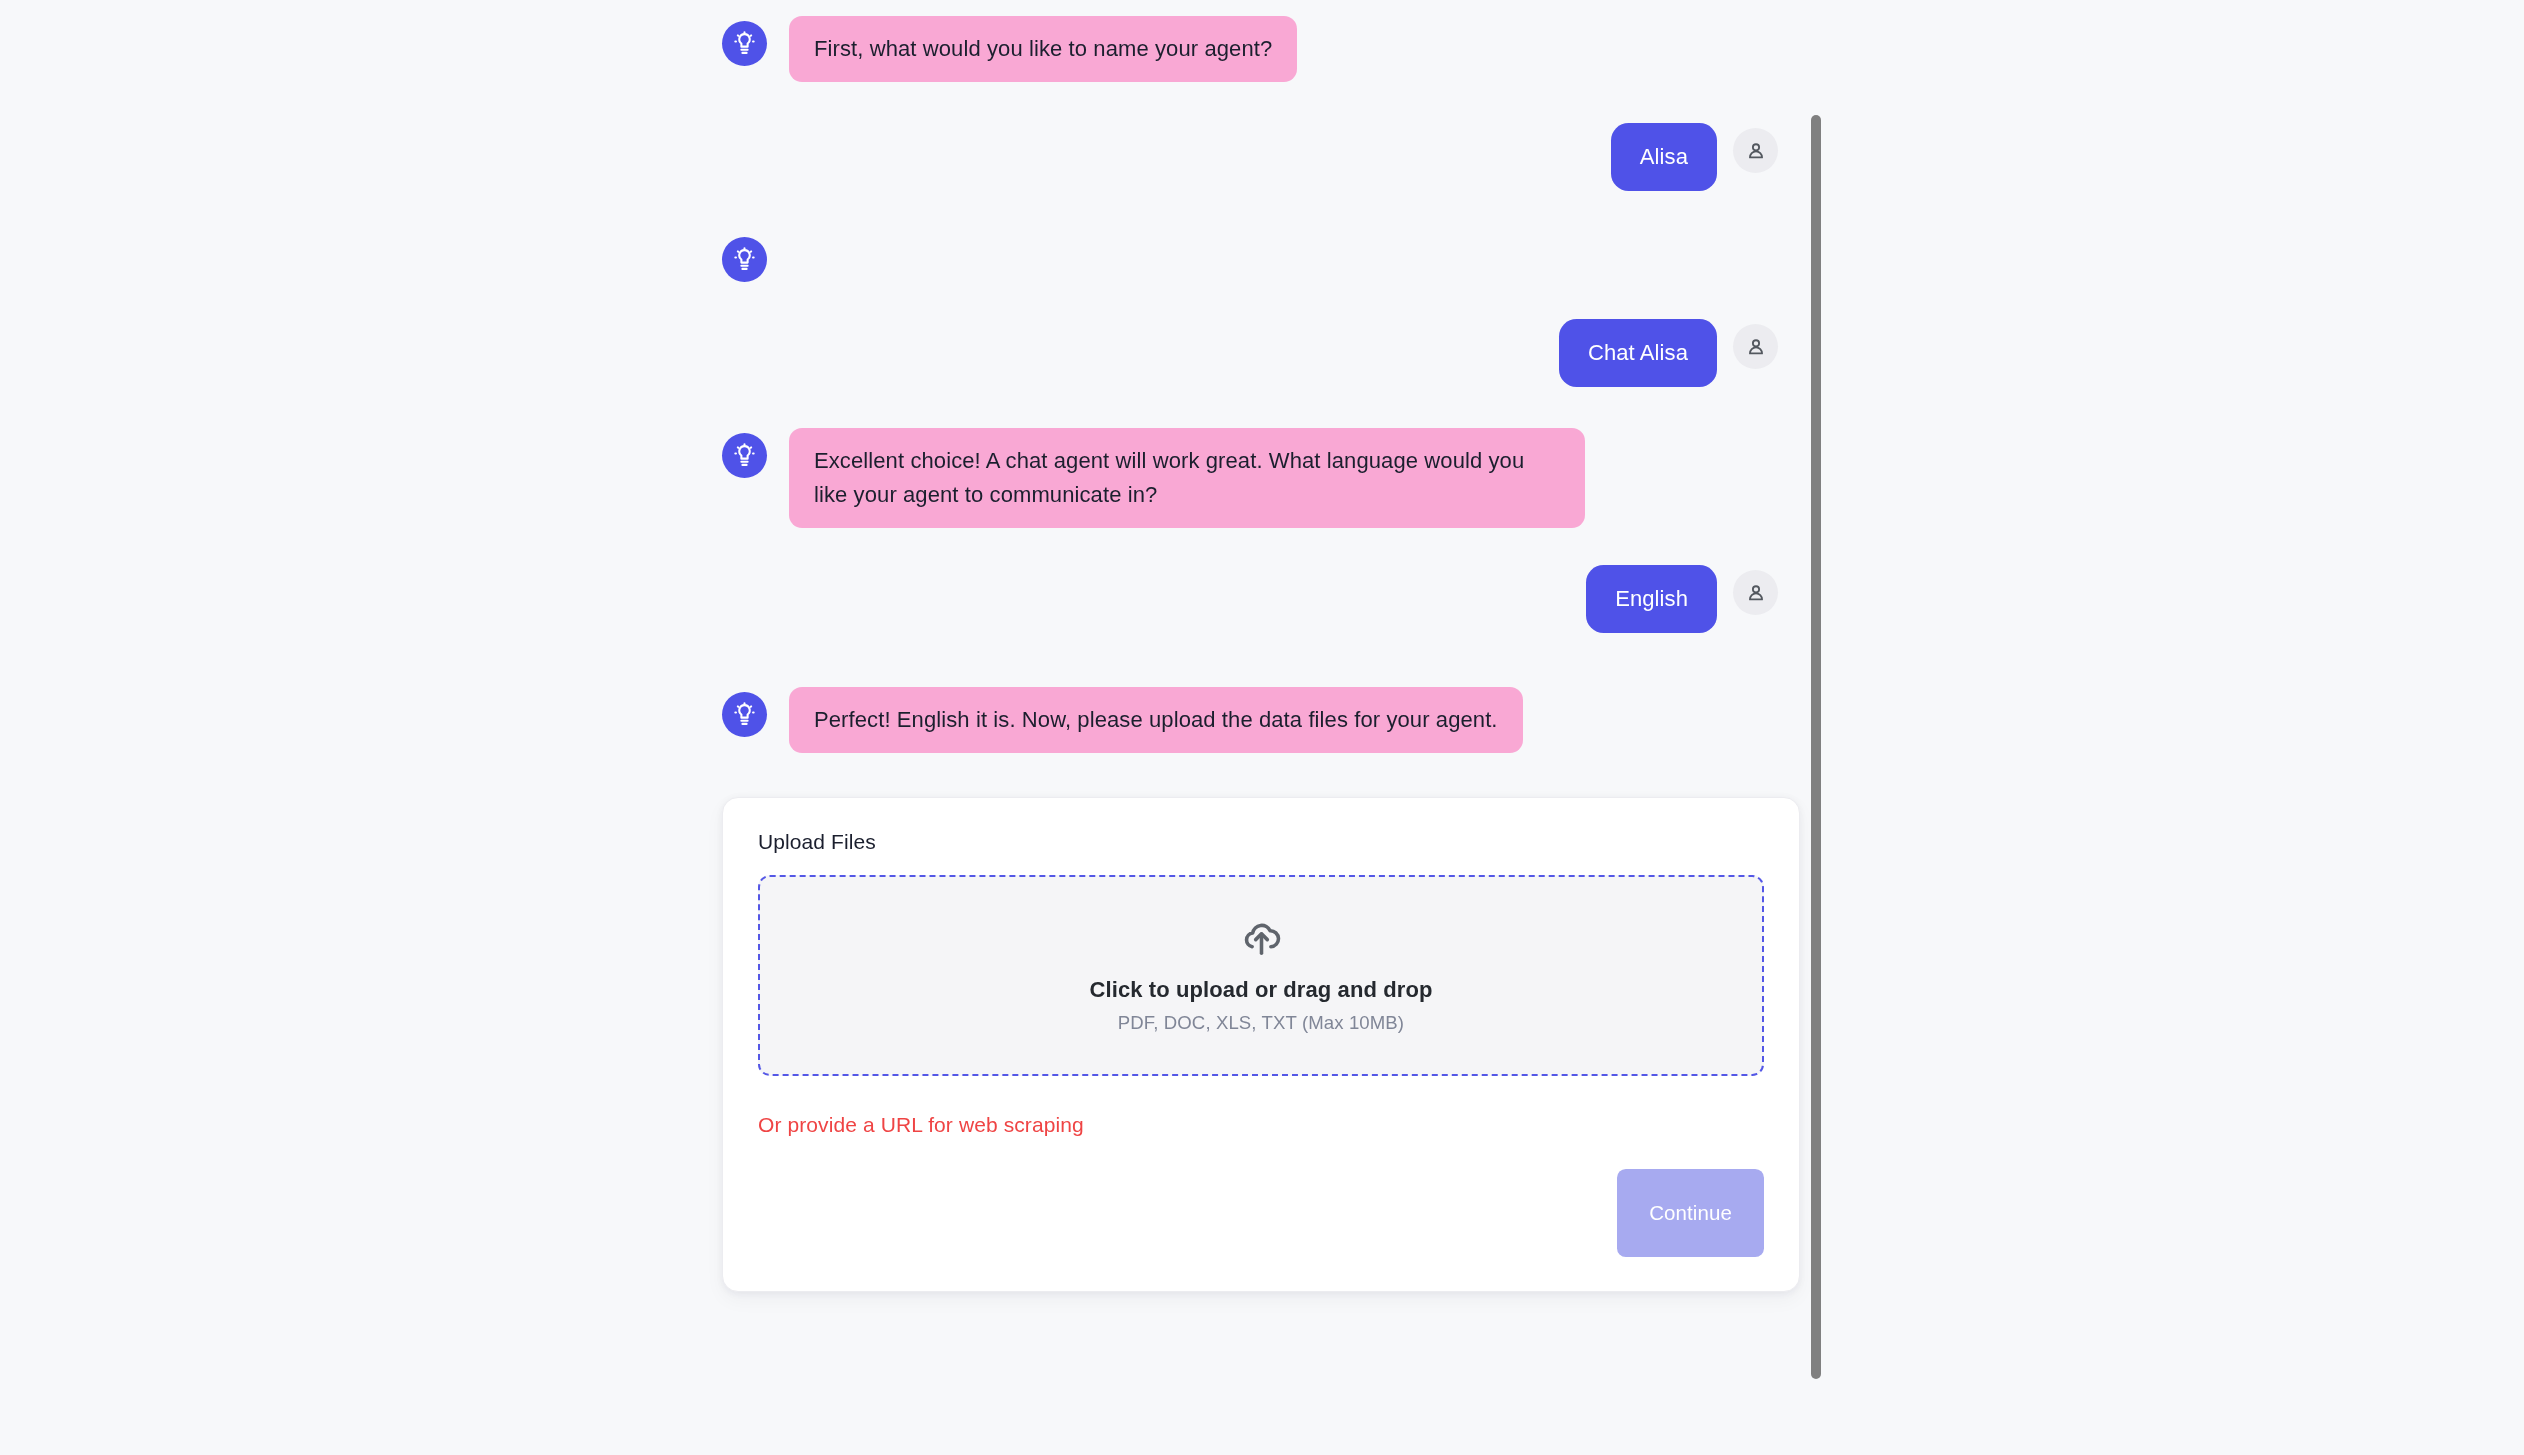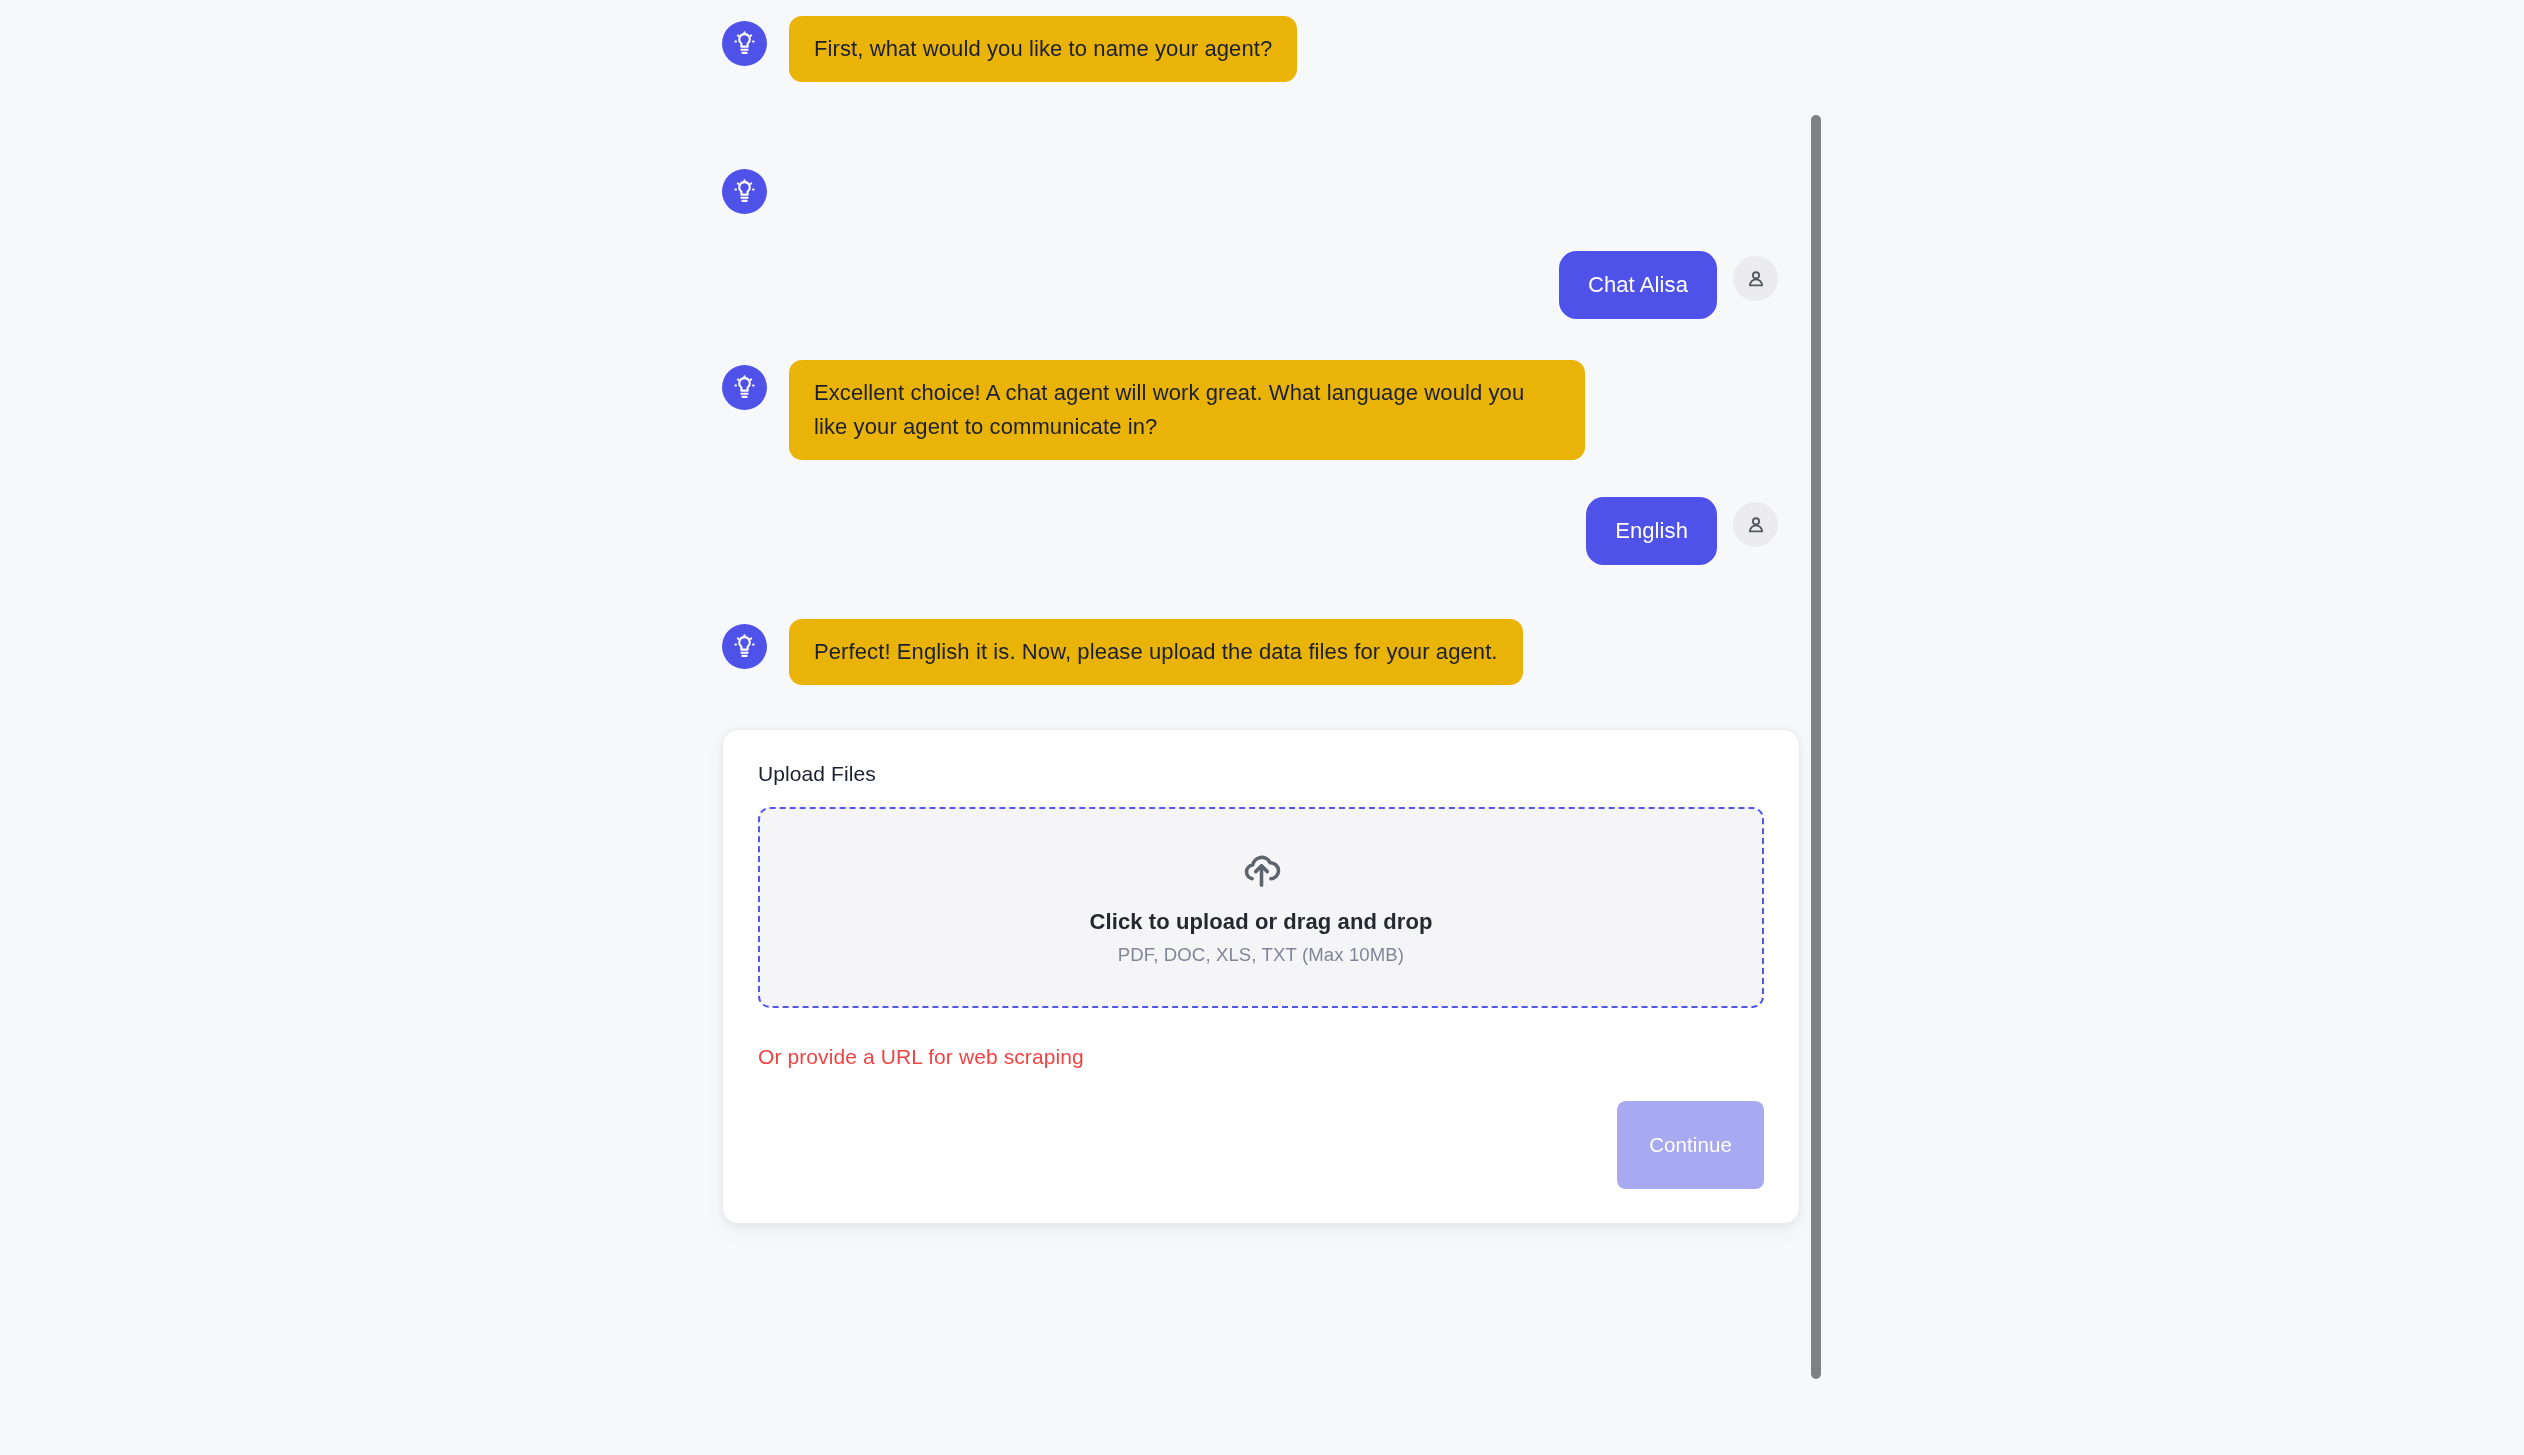--- a/index.html
+++ b/index.html
@@ -76,21 +76,21 @@
 
   
   .bubble {
     border-radius: 13px;
     font-size: 22px;
     line-height: 34px;
     letter-spacing: 0.1px;
   }
 
   .bubble.bot-b {
-    background: #eab308;
+    background: #f9a8d4;
     color: #1b1f2e;
     margin-left: 22px;
     padding: 16px 25px;
     max-width: 877px;
   }
 
   .bubble.user-b {
     background: #4f52e8;
     color: #ffffff;
     margin-right: 16px;
@@ -231,20 +231,31 @@
               <path d="M3.2 10h.6"></path>
                 <path d="M20.2 10h.6"></path>
             </svg>
           </span>
         </div>
         <div class="bubble bot-b">First, what would you like to name your agent?</div>
       </div>
 
       <div class="spacer-56"></div>
 
+      <div class="msg-row user">
+        <div class="bubble user-b">Alisa</div>
+        <div class="avatar user-av">
+          <span>
+            <svg width="22" height="22" viewBox="0 0 24 24" fill="none" stroke="#53585f" stroke-width="2" stroke-linecap="round" stroke-linejoin="round">
+              <circle cx="12" cy="8" r="3.4"></circle>
+              <path d="M5.4 19a6.6 6.6 0 0 1 13.2 0z"></path>
+            </svg>
+          </span>
+        </div>
+      </div>
 
       <div class="spacer-56"></div>
 
       <div class="msg-row bot">
         <div class="avatar bot-av">
           <span>
             <svg width="25" height="25" viewBox="0 0 24 24" fill="none" stroke="#ffffff" stroke-width="2" stroke-linecap="round" stroke-linejoin="round">
               <path d="M9 18h6"></path>
                 <path d="M10 21h4"></path>
               <path d="M12 3a5 5 0 0 0-3 9v3h6v-3a5 5 0 0 0-3-9z"></path>

